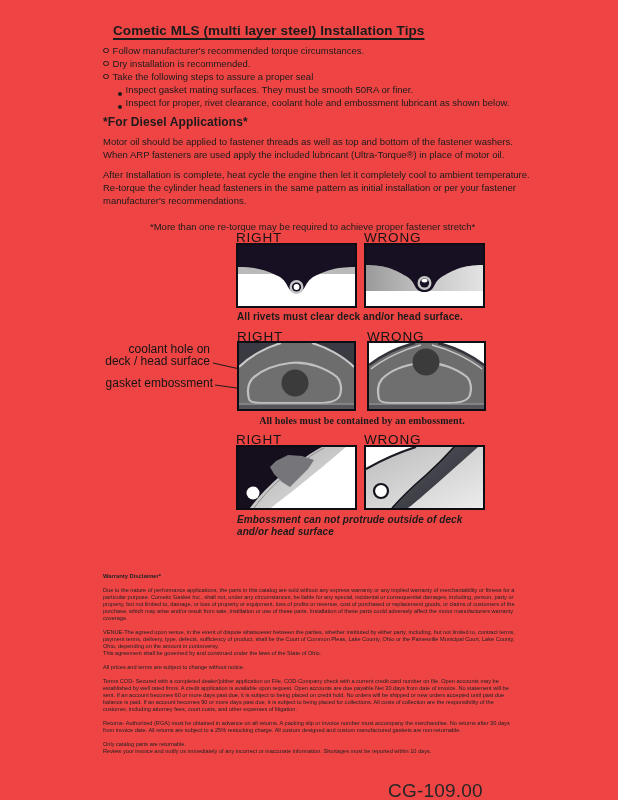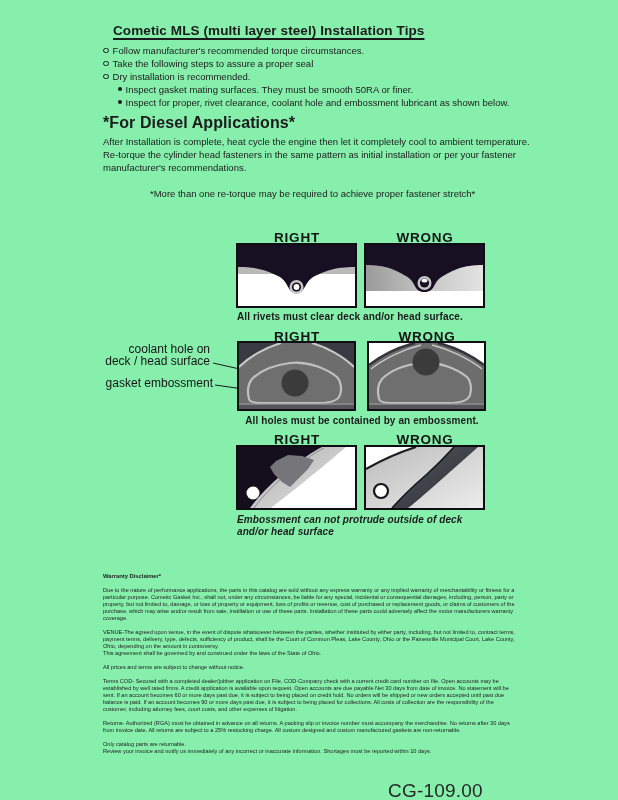--- a/index.html
+++ b/index.html
@@ -1,39 +1,39 @@
 <!DOCTYPE html>
 <html><head>
 <meta charset="utf-8">
 <style>
   html,body{margin:0;padding:0;background:#ffffff;}
-  .page{position:relative;width:618px;height:800px;background:#86efac;overflow:hidden;
+  .page{position:relative;width:618px;height:800px;background:#ef4444;overflow:hidden;
         font-family:"Liberation Sans", sans-serif;color:#1b1b1b;}
   .abs{position:absolute;}
 
   .title{left:113px;top:23px;font-size:13.5px;font-weight:bold;
          text-decoration:underline;text-underline-offset:3px;text-decoration-thickness:1.5px;
          letter-spacing:.1px;}
 
   .tips{left:103px;top:44px;width:490px;font-size:9.5px;line-height:13px;}
   .bullet,.subbullet{display:flex;align-items:flex-start;}
-  .subbullet{padding-left:15px;}
+  .subbullet{padding-left:15px;align-items:flex-end;}
   .b-ring{flex:0 0 auto;width:3.6px;height:3.6px;border:1px solid #1b1b1b;border-radius:50%;
           margin:3.8px 4px 0 0;}
   .b-dot{flex:0 0 auto;width:4px;height:4px;background:#1b1b1b;border-radius:50%;
          margin:4px 3.5px 0 0;}
 
   .diesel{left:103px;top:116px;width:436px;font-size:9.5px;line-height:13px;}
-  .diesel h2{margin:0 0 6px 0;font-size:16px;letter-spacing:.1px;}
+  .diesel h2{margin:0 0 6px 0;font-size:12px;letter-spacing:.1px;}
   .diesel p{margin:0 0 7px 0;}
   .diesel .note{margin-top:13px;margin-left:47px;}
 
   .row{left:0;top:0;width:618px;}
-  .rw-label{position:absolute;width:122px;text-align:center;font-size:13.5px;
-            letter-spacing:.8px;color:#141414;font-weight:bold;}
+  .rw-label{position:absolute;width:122px;font-size:13.5px;
+            letter-spacing:.8px;color:#141414;}
   .panel{position:absolute;border:2.5px solid #0d0d13;background:#fff;line-height:0;}
   .caption{position:absolute;font-size:10px;font-weight:bold;letter-spacing:.1px;line-height:12px;}
 
   .holes-label{position:absolute;text-align:right;font-size:12px;line-height:11.5px;color:#141414;}
   .leader-overlay{position:absolute;left:0;top:0;pointer-events:none;}
 
   .warranty{left:103px;top:573px;width:416px;font-size:5.6px;line-height:7px;color:#222;}
   .warranty h3{margin:0 0 7px 0;font-size:5.8px;}
   .warranty p{margin:0 0 7px 0;white-space:pre-line;}
 
@@ -46,38 +46,39 @@
 
   <div class="abs title">Cometic MLS (multi layer steel) Installation Tips</div>
 
   <div class="abs tips">
     <div class="bullet">
       <span class="b-ring"></span>
       <span>Follow manufacturer's recommended torque circumstances.</span>
     </div>
     <div class="bullet">
       <span class="b-ring"></span>
-      <span>Take the following steps to assure a proper seal</span>
+      <span>Dry installation is recommended.</span>
     </div>
     <div class="bullet">
       <span class="b-ring"></span>
-      <span>Dry installation is recommended.</span>
+      <span>Take the following steps to assure a proper seal</span>
     </div>
     <div class="subbullet">
       <span class="b-dot"></span>
       <span>Inspect gasket mating surfaces.  They must be smooth 50RA or finer.</span>
     </div>
     <div class="subbullet">
       <span class="b-dot"></span>
       <span>Inspect for proper, rivet clearance, coolant hole and embossment lubricant as shown below.</span>
     </div>
   </div>
 
   <div class="abs diesel">
     <h2>*For Diesel Applications*</h2>
+    <p>Motor oil should be applied to fastener threads as well as top and bottom of the fastener washers. When ARP fasteners are used apply the included lubricant (Ultra-Torque®) in place of motor oil.</p>
     <p>After Installation is complete, heat cycle the engine then let it completely cool to ambient temperature. Re-torque the cylinder head fasteners in the same pattern as initial installation or per your fastener manufacturer's recommendations.</p>
     <p class="note">*More than one re-torque may be required to achieve proper fastener stretch*</p>
   </div>
 
   <div class="abs row" style="top:230px;height:100px;">
     <div class="rw-label" style="left:236px;top:0;">RIGHT</div>
     <div class="rw-label" style="left:364px;top:0;">WRONG</div>
 
     <div class="panel" style="left:236px;top:13px;">
       <svg width="117" height="61" viewBox="0 0 117 61">
@@ -149,21 +150,21 @@
         <path d="M69,0 C85,4 103,13 115,22" fill="none" stroke="#34343c" stroke-width="2.6"></path>
         <path d="M52,2 C36,6 16,15 2,26" fill="none" stroke="#c9c9c9" stroke-width="1.4"></path>
         <path d="M63,2 C79,6 99,15 113,26" fill="none" stroke="#c9c9c9" stroke-width="1.4"></path>
         <path d="M10,56 C8,48 9,41 13,36 C21,28 35,22 51,20 C70,18 88,26 98,34 C102,38 103,46 101,52 C99,58 91,60 80,60 L22,60 C15,60 11,59 10,56 Z" fill="#6f6f6f" stroke="#c0c0c0" stroke-width="2.2"></path>
         <circle cx="57" cy="19" r="13.5" fill="#3b3b3b"></circle>
         <line x1="0" y1="61" x2="115" y2="61" stroke="#9a9a9a" stroke-width="1.2"></line>
         <rect x="0" y="62" width="115" height="4" fill="#55555b"></rect>
       </svg>
     </div>
 
-    <div class="caption" style="left:237px;top:87px;width:250px;text-align:center;">All holes must be contained by an embossment.</div>
+    <div class="caption" style="left:237px;top:87px;width:250px;text-align:center;font-family:Liberation Serif, serif;">All holes must be contained by an embossment.</div>
   </div>
 
   <div class="abs row" style="top:430px;height:112px;">
     <div class="rw-label" style="left:236px;top:2px;">RIGHT</div>
     <div class="rw-label" style="left:364px;top:2px;">WRONG</div>
 
     <div class="panel" style="left:236px;top:15px;">
       <svg width="117" height="61" viewBox="0 0 117 61">
         <defs>
           <linearGradient id="g3r" x1="0" y1="0" x2="1" y2="1">

